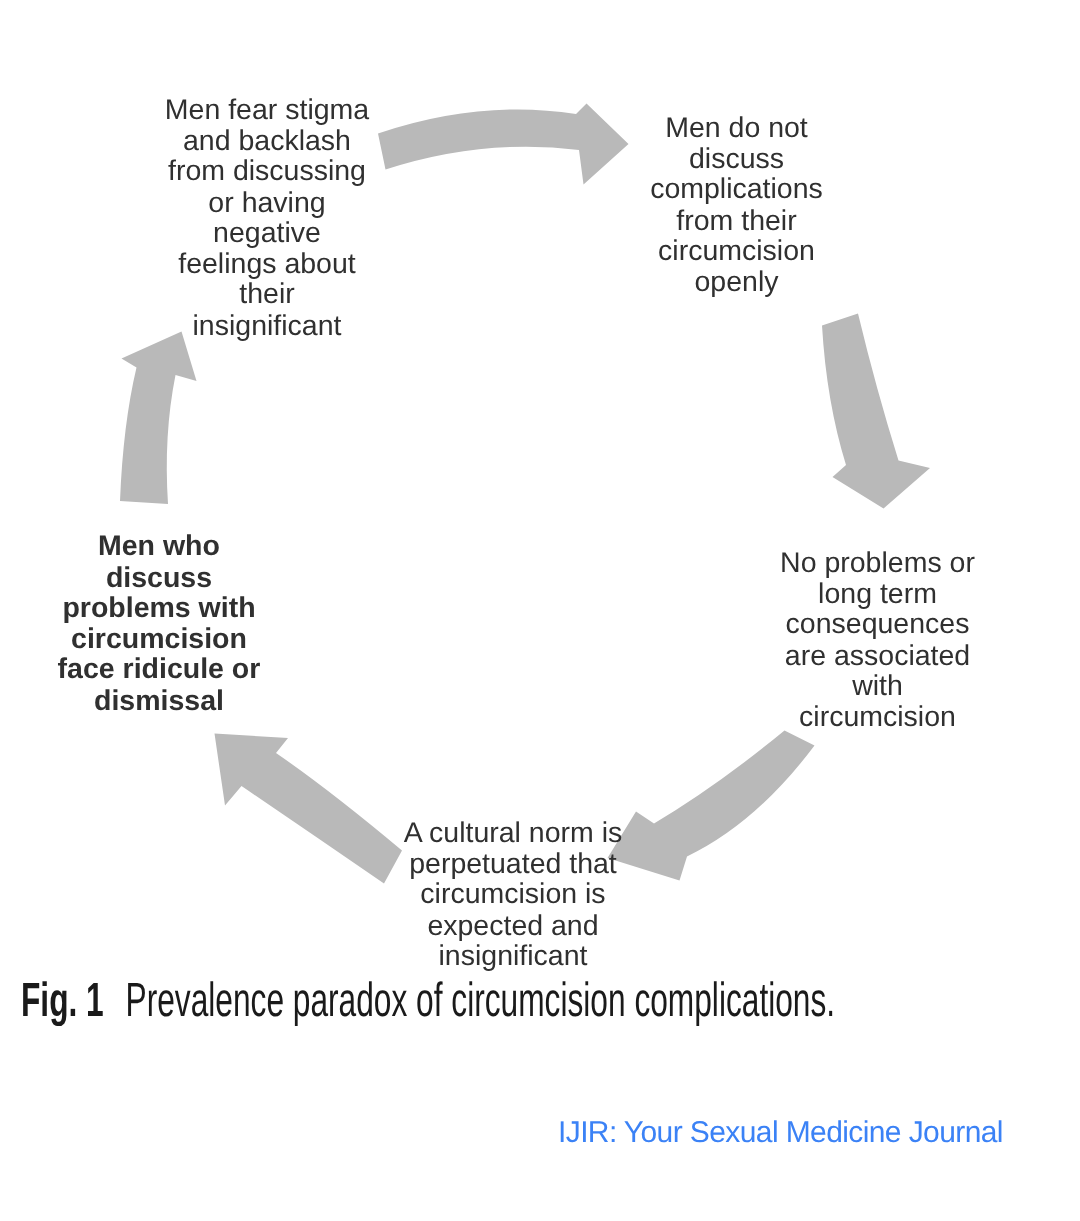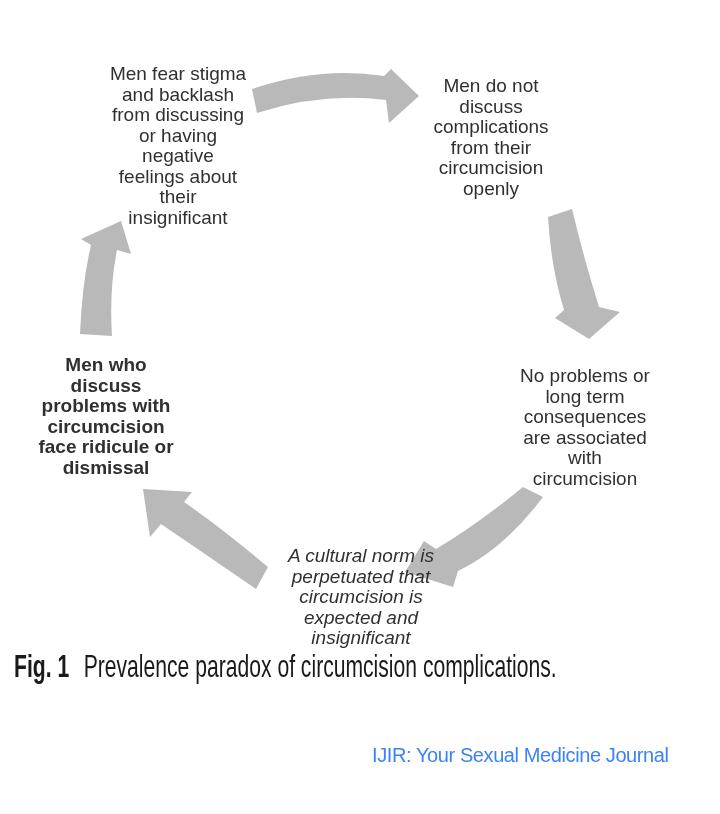--- a/index.html
+++ b/index.html
@@ -22,21 +22,21 @@
     transform: translateX(-50%);
     text-align: center;
     white-space: pre-line;
     font-size: 19px;
     line-height: 20.5px;
     color: var(--node-text-color, #303030);
   }
   .node-1 { left: 178px; top: 64px; }
   .node-2 { left: 491px; top: 76px; }
   .node-3 { left: 585px; top: 366px; }
-  .node-4 { left: 361px; top: 546px; font-style: italic; }
+  .node-4 { left: 342px; top: 546px; }
   .node-5 { left: 106px; top: 355px; font-weight: bold; }
   .caption {
     position: absolute;
     left: 14px; top: 650px;
     font-size: 32px;
     line-height: 1.05;
     color: var(--caption-text-color, #1a1a1a);
     transform: scaleX(0.66);
     transform-origin: 0 0;
     white-space: nowrap;

